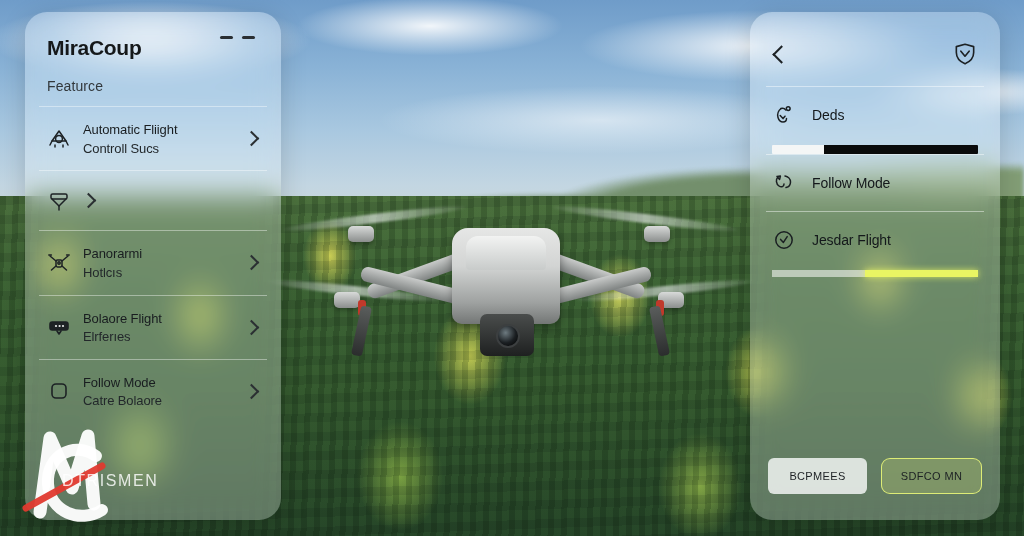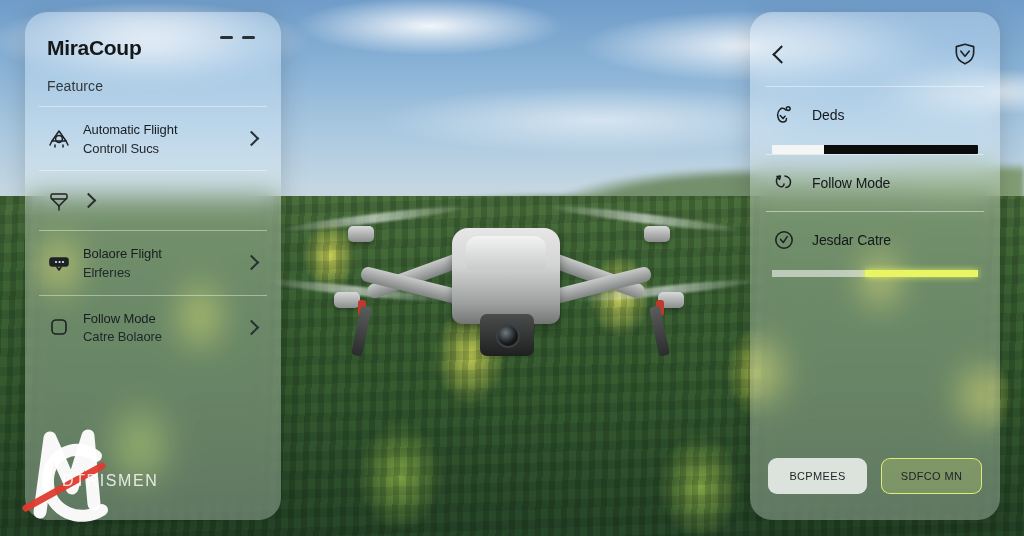--- a/index.html
+++ b/index.html
@@ -222,21 +222,21 @@
 
   .rp-actions {
     position: absolute; left: 0; right: 0; bottom: 26px;
     display: flex; gap: 14px; justify-content: center; padding: 0 18px;
   }
   .btn {
     flex: 1 1 0; height: 36px; border-radius: 9px;
     display: flex; align-items: center; justify-content: center;
     font-size: 11px; letter-spacing: .35px; color: #1d2124;
   }
-  .btn.primary { background: rgba(248,250,249,.82); }
+  .btn.primary { background: rgba(248,250,249,.82); border-radius: 6px; }
   .btn.ghost   { background: rgba(226,240,120,.22); border: 1.4px solid rgba(230,244,120,.92); }
 
   
   .wm { position: absolute; left: 10px; bottom: 6px; width: 170px; height: 118px; pointer-events: none; }
   .wm svg { width: 100%; height: 100%; display: block; }
   .wm-text {
     position: absolute; left: 52px; bottom: 40px;
     font-size: 16px; letter-spacing: 1.6px; color: rgba(255,255,255,.82);
     font-family: "Liberation Sans", sans-serif;
   }
@@ -307,20 +307,35 @@
         <span class="lp-ico">
           <svg viewBox="0 0 24 24" fill="none" stroke="currentColor" stroke-width="1.5" stroke-linecap="round" stroke-linejoin="round">
             <rect x="4" y="5" width="16" height="5" rx="1.6"></rect>
               <path d="M5 10 L12 17 L19 10"></path>
               <path d="M12 17 v4"></path>
           </svg>
         </span>
         <span class="chev"></span>
       </div>
 
+      <div class="lp-item">
+        <span class="lp-ico">
+          <svg viewBox="0 0 24 24" fill="none" stroke="currentColor" stroke-width="1.5" stroke-linecap="round" stroke-linejoin="round">
+            <rect x="9" y="9" width="6" height="7" rx="1.4"></rect>
+            <path d="M9 10 L3 5 M15 10 L21 5 M9 15 L4.5 19 M15 15 L19.5 19"></path>
+            <path d="M1.8 4 h2.6 M19.6 4 h2.6"></path>
+            <circle cx="12" cy="12" r="1.2"></circle>
+          </svg>
+        </span>
+        <span class="lp-text">
+          <span class="lp-l1">Panorarmi</span><br>
+          <span class="lp-l2">Hotlcıs</span>
+        </span>
+        <span class="chev"></span>
+      </div>
 
       <div class="lp-item">
         <span class="lp-ico">
           <svg viewBox="0 0 24 24" fill="none" stroke="currentColor" stroke-width="1.6" stroke-linecap="round" stroke-linejoin="round">
             <rect x="3" y="7" width="18" height="8" rx="2.2" fill="currentColor"></rect>
             <circle cx="9" cy="11" r="1.1" fill="#e8eaea" stroke="none"></circle>
             <circle cx="12.6" cy="11" r="1.1" fill="#e8eaea" stroke="none"></circle>
             <circle cx="16" cy="11" r="1.1" fill="#e8eaea" stroke="none"></circle>
             <path d="M10 16 L12 19 L14 16"></path>
           </svg>
@@ -391,21 +406,21 @@
         <span class="rp-label">Follow Mode</span>
       </div>
 
       <div class="rp-row">
         <span class="rp-ico">
           <svg viewBox="0 0 24 24" fill="none" stroke="currentColor" stroke-width="1.5" stroke-linecap="round" stroke-linejoin="round">
             <circle cx="12" cy="12" r="8.2"></circle>
             <path d="M8.6 11.4 L11.4 14.4 L15.2 8.6"></path>
           </svg>
         </span>
-        <span class="rp-label">Jesdar Catre</span>
+        <span class="rp-label">Jesdar Flight</span>
       </div>
 
 
       <div class="rp-hl">
         <span class="hl-a" style="width:45%"></span>
         <span class="hl-b"></span>
       </div>
 
 
     </div>

